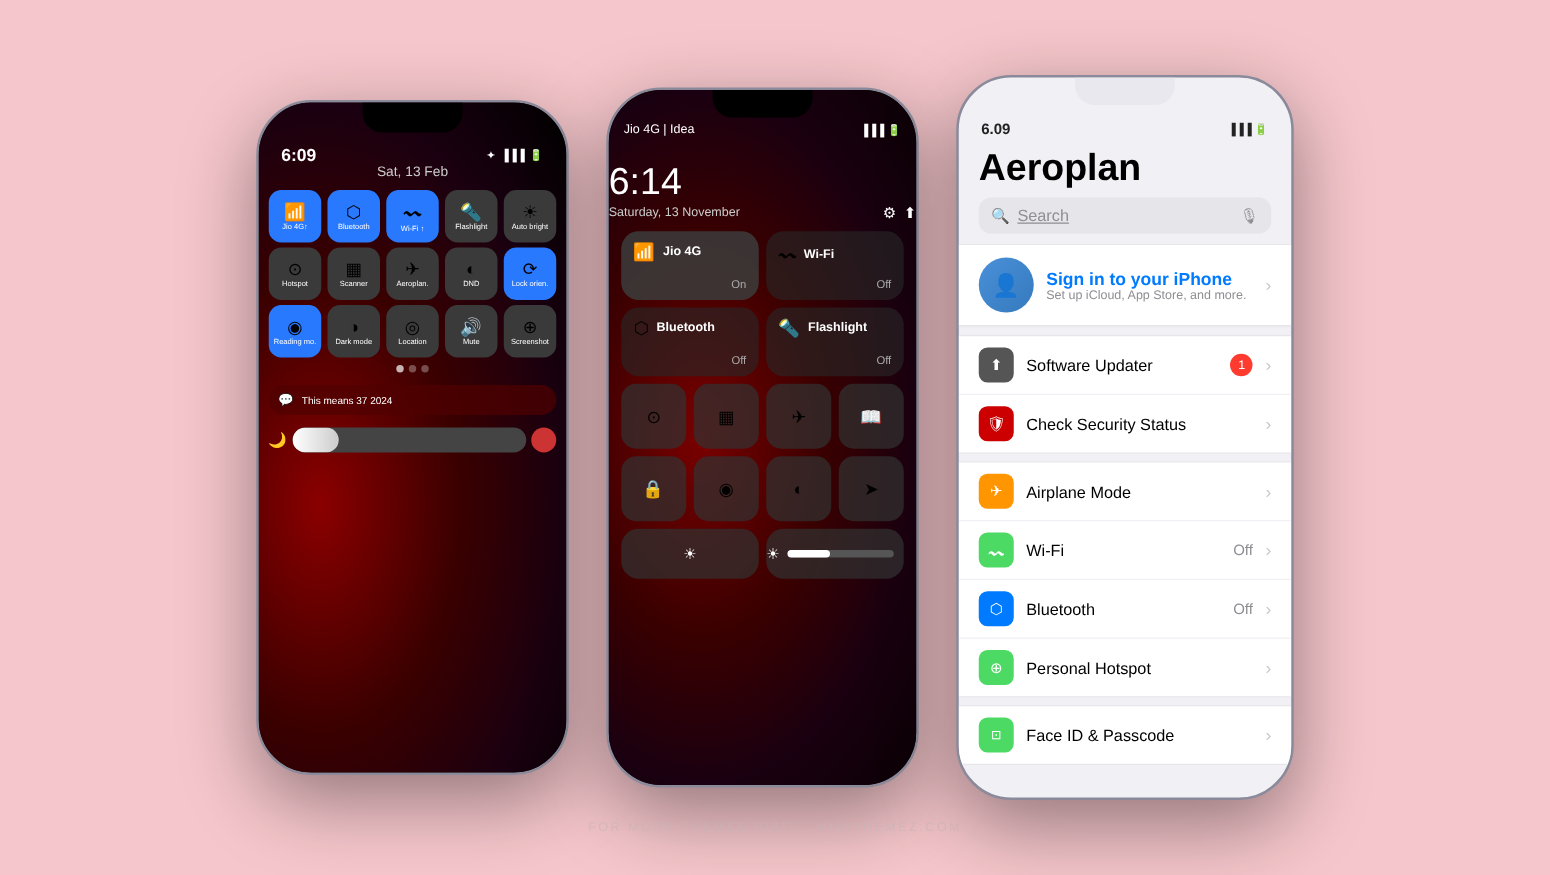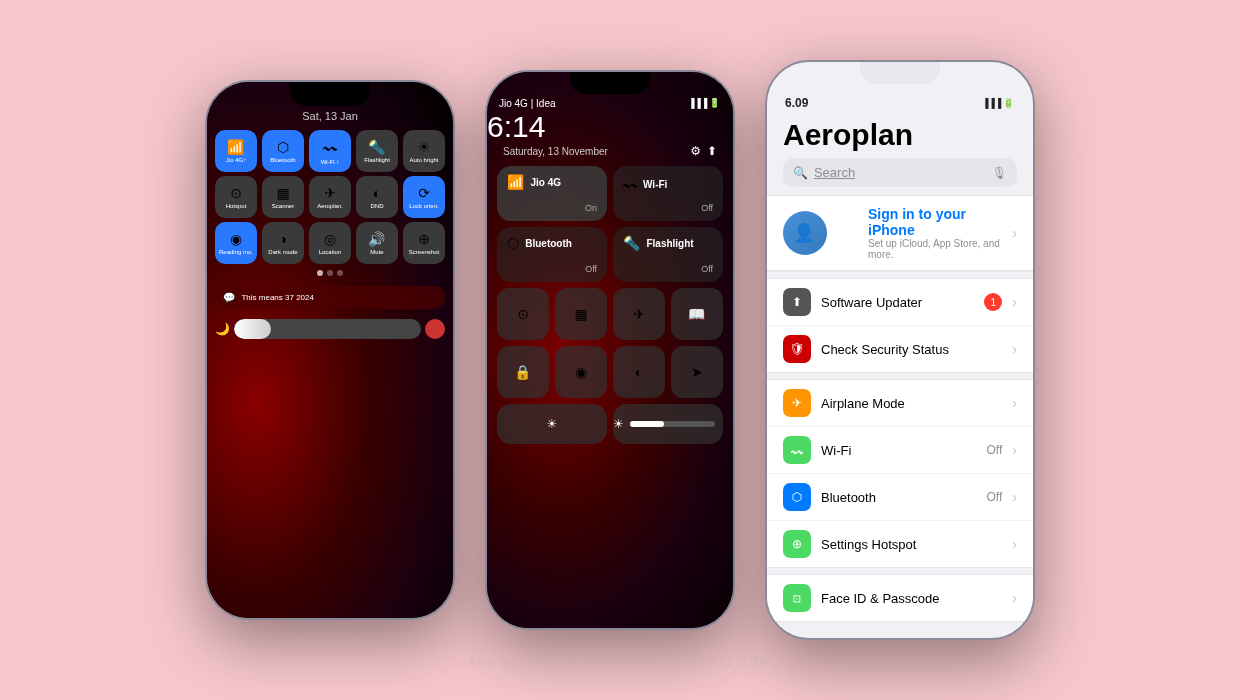--- a/index.html
+++ b/index.html
@@ -123,31 +123,31 @@
     
     .phone2-bg {
       position: absolute;
       top: 0; left: 0; right: 0; bottom: 0;
       background: radial-gradient(ellipse at 30% 50%, #7a0000 0%, #3a0000 40%, #1a0010 70%, #0a0005 100%);
     }
     .phone2-content { position: relative; z-index: 2; padding-top: 26px; }
     .p2-status-row {
       display: flex;
       justify-content: space-between;
-      align-items: flex-start;
+      align-items: flex-end;
       padding: 0 12px;
-      margin-bottom: 1px;
+      margin-bottom: 20px;
     }
     .p2-carrier { color: #fff; font-size: 10px; }
     .p2-time { color: #fff; font-size: 30px; font-weight: 200; text-align: left; }
     .p2-date-row {
       display: flex;
       justify-content: space-between;
       align-items: center;
-      padding: 0 16px;
+      padding: 0 0;
       margin-bottom: 8px;
     }
     .p2-date { color: #ccc; font-size: 10px; }
     .p2-icons { display: flex; gap: 6px; }
     .p2-icon { color: #fff; font-size: 12px; }
 
     
     .cc-grid {
       display: grid;
       grid-template-columns: 1fr 1fr;
@@ -251,21 +251,21 @@
     }
     .signin-avatar {
       width: 44px; height: 44px;
       border-radius: 50%;
       background: linear-gradient(135deg, #4a90d9, #357abd);
       display: flex;
       align-items: center;
       justify-content: center;
       font-size: 18px;
     }
-    .signin-text { flex: 1; margin-left: 31px; }
+    .signin-text { flex: 1; }
     .signin-title { font-size: 14px; font-weight: 600; color: #007aff; }
     .signin-sub { font-size: 10px; color: #8e8e93; }
     .chevron { color: #c7c7cc; font-size: 14px; }
 
     
     .settings-group {
       background: #fff;
       margin: 6px 0;
       border-top: 1px solid #e5e5ea;
       border-bottom: 1px solid #e5e5ea;
@@ -325,21 +325,29 @@
     .notif-icon { color: #fff; font-size: 10px; }
     .notif-text { color: #fff; font-size: 8px; }
   </style>
 </head>
 <body>
 
 <div class="phone phone-1">
   <div class="phone1-bg"></div>
   <div class="notch notch-1"></div>
   <div class="phone1-content">
-    <div class="p1-date">Sat, 13 Jan</div>
+    <div class="status-bar">
+      <span class="status-time">6:09</span>
+      <div class="status-icons">
+        <span>✦</span>
+        <span>▐▐▐</span>
+        <span>🔋</span>
+      </div>
+    </div>
+    <div class="p1-date">Sat, 13 Feb</div>
 
     <div class="control-grid">
       <div class="ctrl-btn active-blue">
         <span class="ctrl-icon">📶</span>
         <span class="ctrl-label">Jio 4G↑</span>
       </div>
       <div class="ctrl-btn active-blue">
         <span class="ctrl-icon">⬡</span>
         <span class="ctrl-label">Bluetooth</span>
       </div>
@@ -590,21 +598,21 @@
             <span style="color:#fff;font-size:12px;">⬡</span>
           </div>
         <span class="row-label">Bluetooth</span>
         <span class="row-value">Off</span>
         <span class="chevron">›</span>
       </div>
       <div class="settings-row">
         <div class="row-icon" style="background:#4cd964;">
             <span style="color:#fff;font-size:12px;">⊕</span>
           </div>
-        <span class="row-label">Settings Hotspot</span>
+        <span class="row-label">Personal Hotspot</span>
         <span class="chevron">›</span>
       </div>
     </div>
 
     <div class="settings-group">
       <div class="settings-row">
         <div class="row-icon" style="background:#4cd964;">
             <span style="color:#fff;font-size:10px;">⊡</span>
           </div>
         <span class="row-label">Face ID &amp; Passcode</span>

